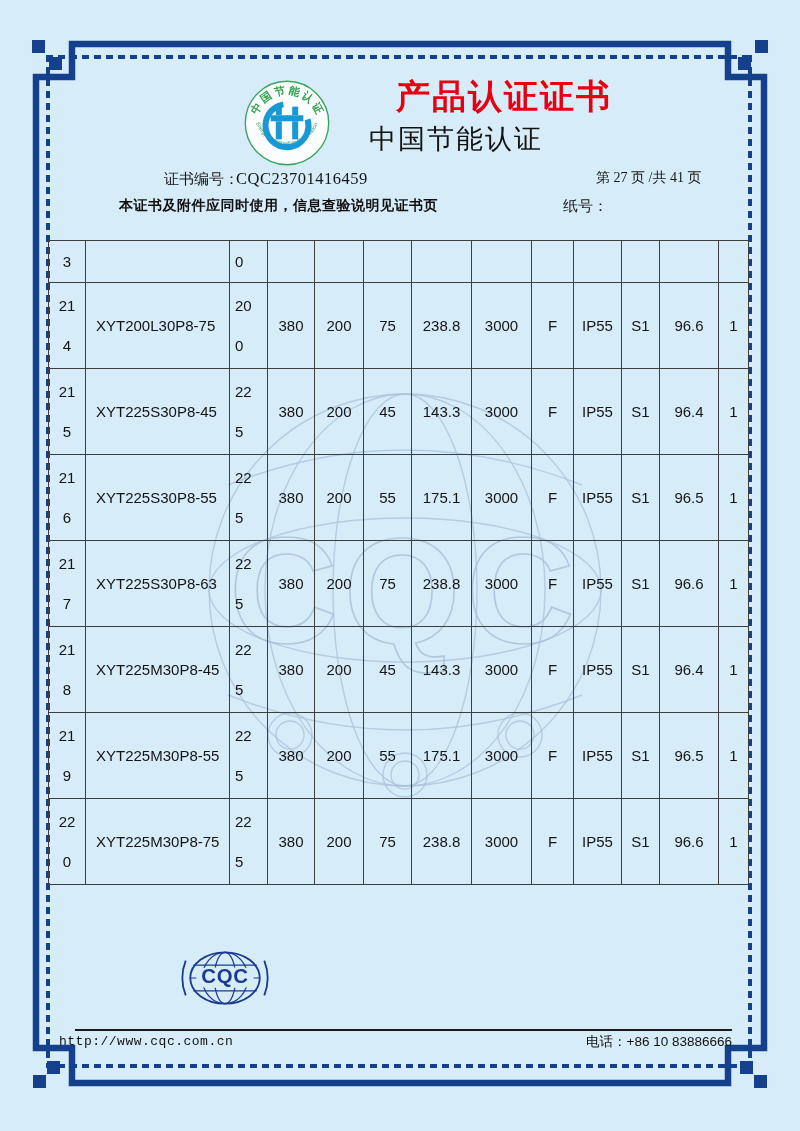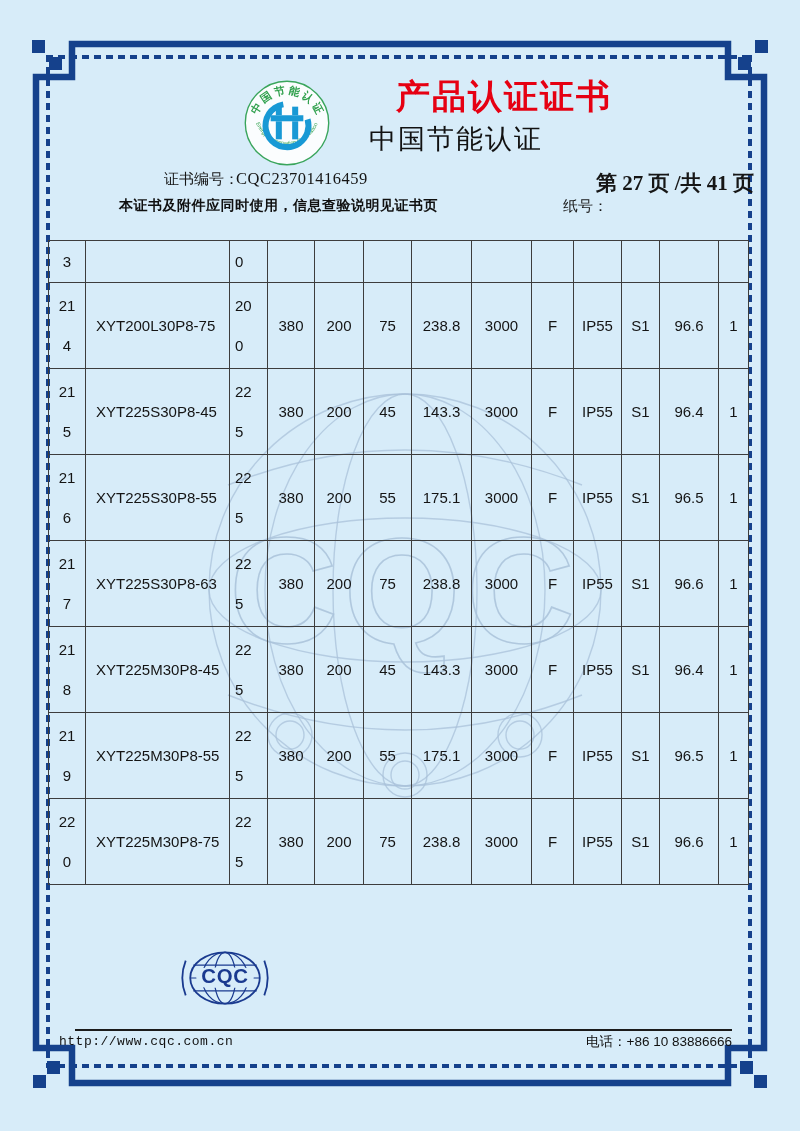--- a/index.html
+++ b/index.html
@@ -15,21 +15,21 @@
   .sq{position:absolute;width:13px;height:13px;background:#15418c;}
   .dash-h{position:absolute;height:4px;background-image:repeating-linear-gradient(90deg,#15418c 0 7px,transparent 7px 12px);}
   .dash-v{position:absolute;width:4px;background-image:repeating-linear-gradient(180deg,#15418c 0 7px,transparent 7px 12px);}
   
   .title-block{left:300px;top:78px;width:312px;text-align:center;}
   .doc-title{font-size:34px;font-weight:bold;letter-spacing:2px;color:#e60012;line-height:1.1;text-align:right;}
   .doc-subtitle{font-size:27px;font-weight:500;letter-spacing:2px;color:#121212;margin-top:6px;}
   .meta1{left:0;top:169px;width:800px;height:22px;font-family:"Liberation Serif",serif;font-size:15px;margin-left:44px;}
   .meta1 .certlabel{position:absolute;left:120px;top:1px;font-size:15px;}
   .meta1 .certno{position:absolute;left:192px;top:0;font-size:16.5px;letter-spacing:.5px;}
-  .meta1 .pageinfo{position:absolute;left:552px;top:0;font-size:21px;font-weight:bold;}
+  .meta1 .pageinfo{position:absolute;left:552px;top:0;font-size:14px;}
   .meta2{left:0;top:197px;width:800px;height:22px;}
   .meta2 .notice{position:absolute;left:119px;top:0;font-size:14px;font-weight:bold;letter-spacing:.5px;color:#101010;}
   .meta2 .paperno{position:absolute;left:563px;top:0;font-family:"Liberation Serif",serif;font-size:15px;}
   
   .watermark{left:140px;top:375px;pointer-events:none;}
   
   .tbl{left:48px;top:240px;}
   table{border-collapse:collapse;table-layout:fixed;width:700px;}
   td{border:1px solid #3d3d3d;font-size:15px;color:#141414;text-align:center;vertical-align:middle;padding:0;overflow:hidden;}
   table{border:1.5px solid #333;}

